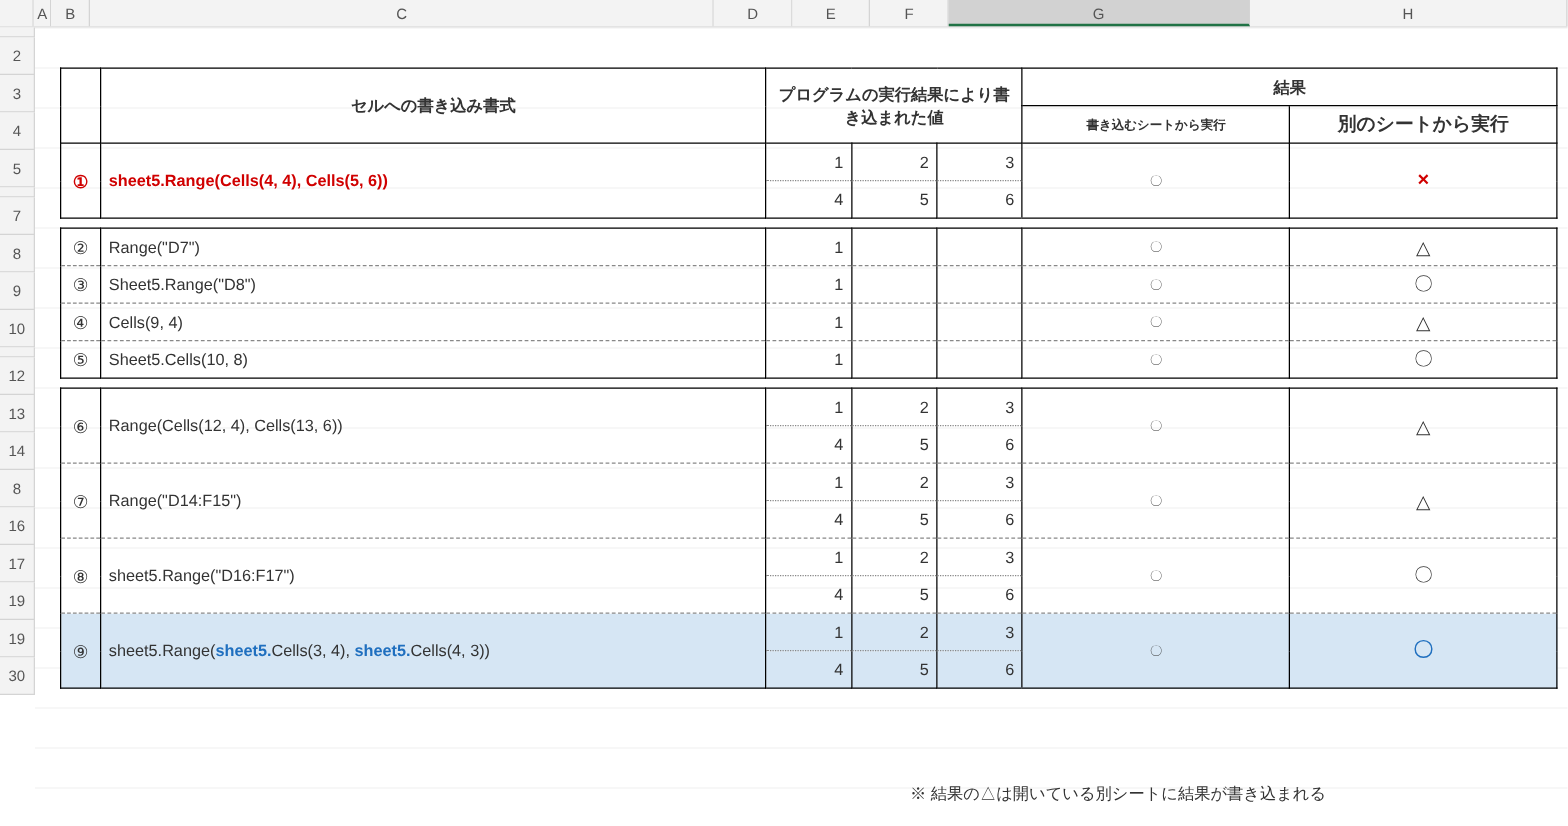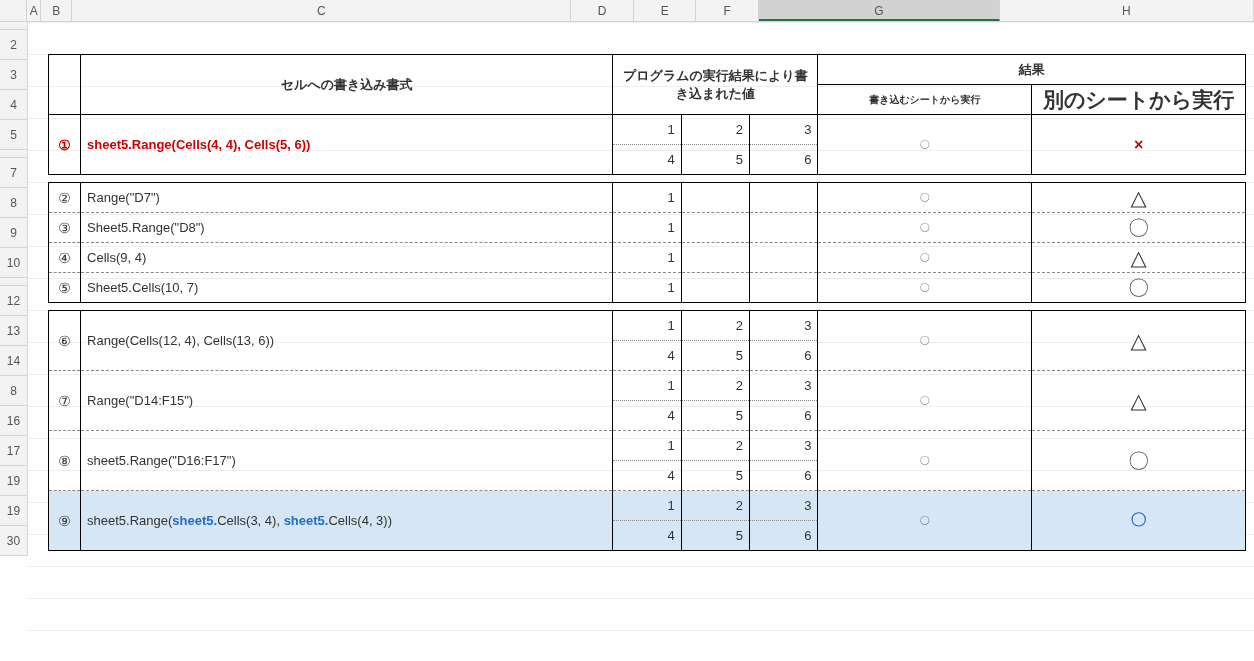--- a/index.html
+++ b/index.html
@@ -74,21 +74,21 @@
   .bl-solid { border-left: 1px solid #000; }
   .br-solid { border-right: 1px solid #000; }
   .bb-dash-thin { border-bottom: 1px dashed #888; }
   .bb-dot { border-bottom: 1px dotted #888; }
 
   .h-row th { height: 30px; }
   .num-col { width: 30px; text-align:center; font-weight:normal;}
   .formula-col { width: 498px; text-align:left; }
   .val-col { width: 64px; text-align:right; }
   .result-col { width: 200px; text-align:center; font-size:10px; }
-  .result-col2 { width: 200px; text-align:center; font-size:21px; }
+  .result-col2 { width: 200px; text-align:center; font-size:15px; }
 
   .circ-num { font-size: 14px; }
   .red { color: #d00000; font-weight: bold; }
   .blue-accent { color: #1f6fbf; font-weight: bold; }
   .blue-o { color: #1f6fbf; font-weight: bold; font-size:16px;}
   .red-x { color: #d00000; font-weight: bold; font-size:16px;}
   .hl-row td, .hl-row th { background: #d6e6f4; }
 
   .gap-row td { height: 8px; padding:0; }
 
@@ -200,21 +200,21 @@
         <td class="num-col bl-solid br-solid bb-dash-thin circ-num">④</td>
         <td class="formula-col br-solid bb-dash-thin">Cells(9, 4)</td>
         <td class="val-col br-solid bb-dash-thin">1</td>
         <td class="val-col br-solid bb-dash-thin"></td>
         <td class="val-col br-solid bb-dash-thin"></td>
         <td class="result-col br-solid bb-dash-thin">〇</td>
         <td class="result-col2 br-solid bb-dash-thin">△</td>
       </tr>
       <tr style="height:30px">
         <td class="num-col bl-solid br-solid bb-solid circ-num">⑤</td>
-        <td class="formula-col br-solid bb-solid">Sheet5.Cells(10, 7)</td>
+        <td class="formula-col br-solid bb-solid">Sheet5.Cells(10, 8)</td>
         <td class="val-col br-solid bb-solid">1</td>
         <td class="val-col br-solid bb-solid"></td>
         <td class="val-col br-solid bb-solid"></td>
         <td class="result-col br-solid bb-solid">〇</td>
         <td class="result-col2 br-solid bb-solid">〇</td>
       </tr>
 
       <tr class="gap-row">
             <td colspan="7"></td>
           </tr>
@@ -276,14 +276,15 @@
         <td rowspan="2" class="result-col2 br-solid bb-solid blue-o">〇</td>
       </tr>
       <tr class="hl-row" style="height:30px">
         <td class="val-col br-solid bb-solid">4</td>
         <td class="val-col br-solid bb-solid">5</td>
         <td class="val-col br-solid bb-solid">6</td>
       </tr>
     </tbody>
       </table>
 
+    <div class="footnote">※ 結果の△は開いている別シートに結果が書き込まれる</div>
   </div>
 </div>
 
 </body></html>

